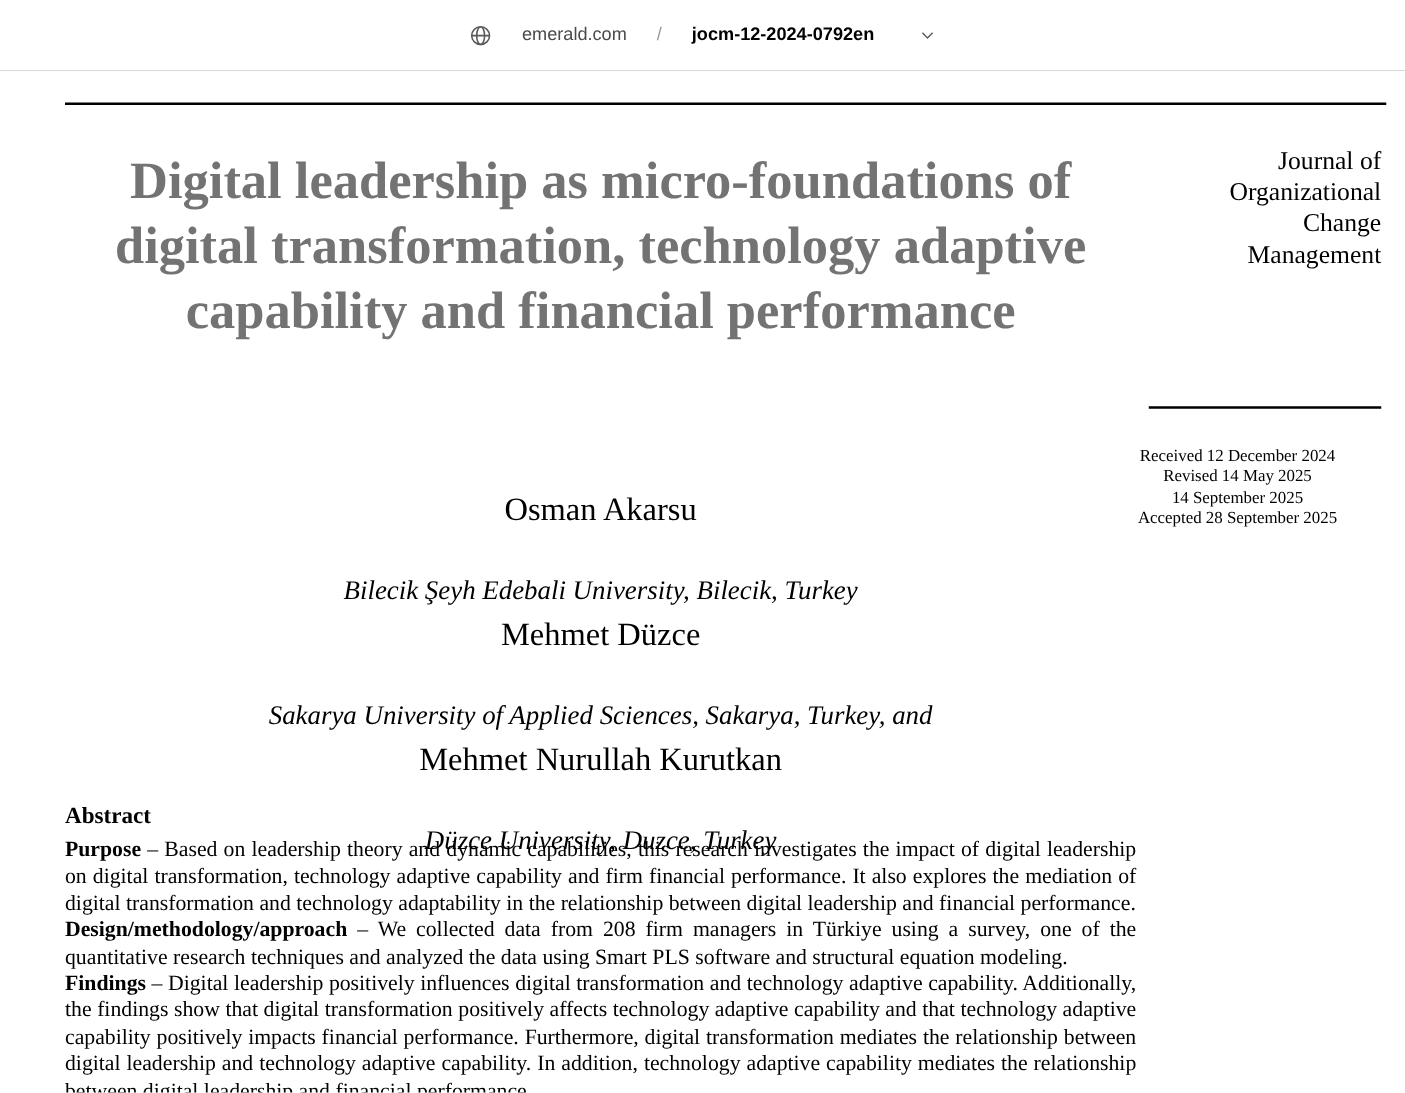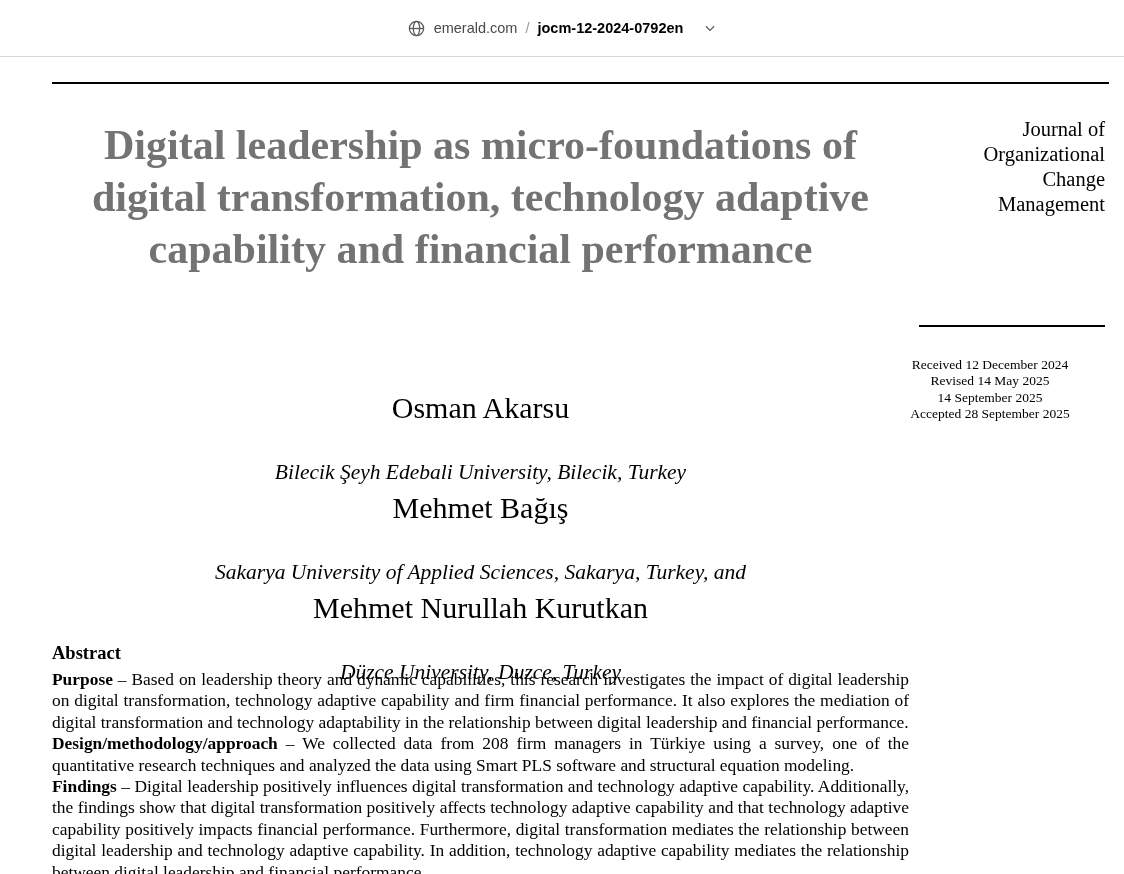--- a/index.html
+++ b/index.html
@@ -19,21 +19,21 @@
     box-sizing: border-box;
     border-bottom: 1px solid #d8d8d8;
     display: flex;
     align-items: center;
     justify-content: center;
     background: #ffffff;
   }
   .crumb-wrap {
     display: flex;
     align-items: center;
-    gap: 8px;
+    gap: 24px;
     font-family: "Liberation Sans", sans-serif;
     font-size: 14.5px;
     color: #3c3c3c;
   }
   .globe-icon {
     width: 19px;
     height: 19px;
     display: inline-block;
     color: #5a5a5a;
   }
@@ -113,21 +113,21 @@
 
   .authors {
     position: absolute;
     left: 52px;
     top: 330px;
     width: 857px;
     text-align: center;
     color: #000;
   }
   .author-name {
-    font-size: 30px;
+    font-size: 26px;
     line-height: 34px;
     margin-top: 4px;
   }
   .author-affil {
     font-size: 21.5px;
     font-style: italic;
     line-height: 30px;
     margin-top: 32px;
   }
 
@@ -193,21 +193,21 @@
     <div>Revised 14 May 2025</div>
     <div>14 September 2025</div>
     <div>Accepted 28 September 2025</div>
   </div>
 
   <div class="title">Digital leadership as micro-foundations of digital transformation, technology adaptive capability and financial performance</div>
 
   <div class="authors">
     <div class="author-name">Osman Akarsu</div>
     <div class="author-affil">Bilecik Şeyh Edebali University, Bilecik, Turkey</div>
-    <div class="author-name">Mehmet Bağış</div>
+    <div class="author-name">Mehmet Düzce</div>
     <div class="author-affil">Sakarya University of Applied Sciences, Sakarya, Turkey, and</div>
     <div class="author-name">Mehmet Nurullah Kurutkan</div>
     <div class="author-affil">Düzce University, Duzce, Turkey</div>
   </div>
 
   <div class="abstract-wrap">
     <div class="abstract-heading">Abstract</div>
 
     <p class="abstract-para">
       <span class="lead">Purpose</span><span> – Based on leadership theory and dynamic capabilities, this research investigates the impact of digital leadership on digital transformation, technology adaptive capability and firm financial performance. It also explores the mediation of digital transformation and technology adaptability in the relationship between digital leadership and financial performance.</span>

